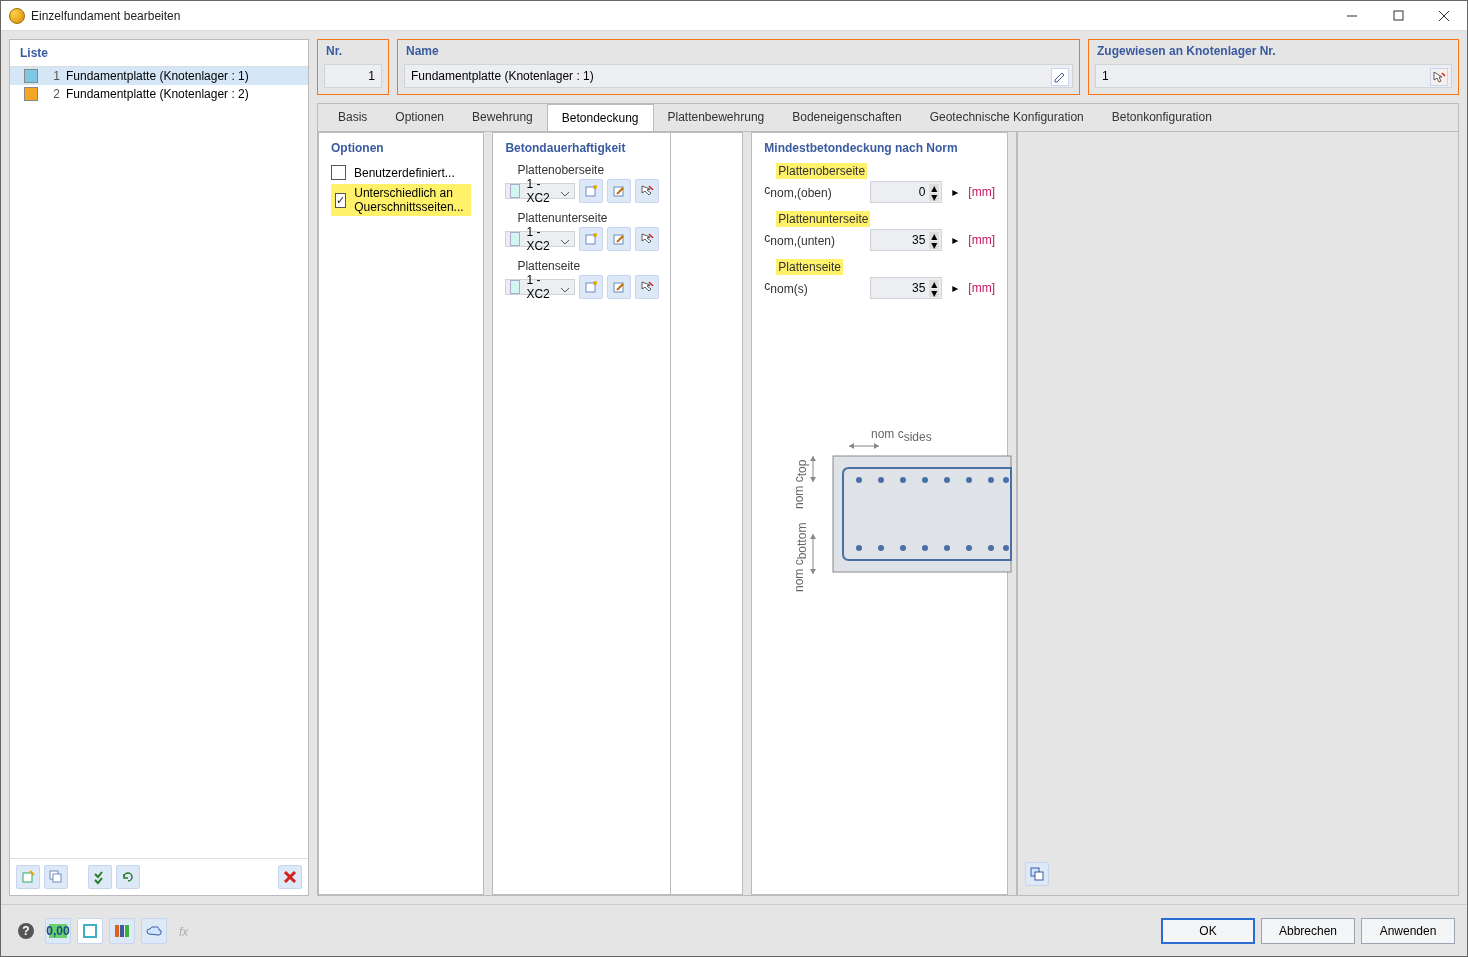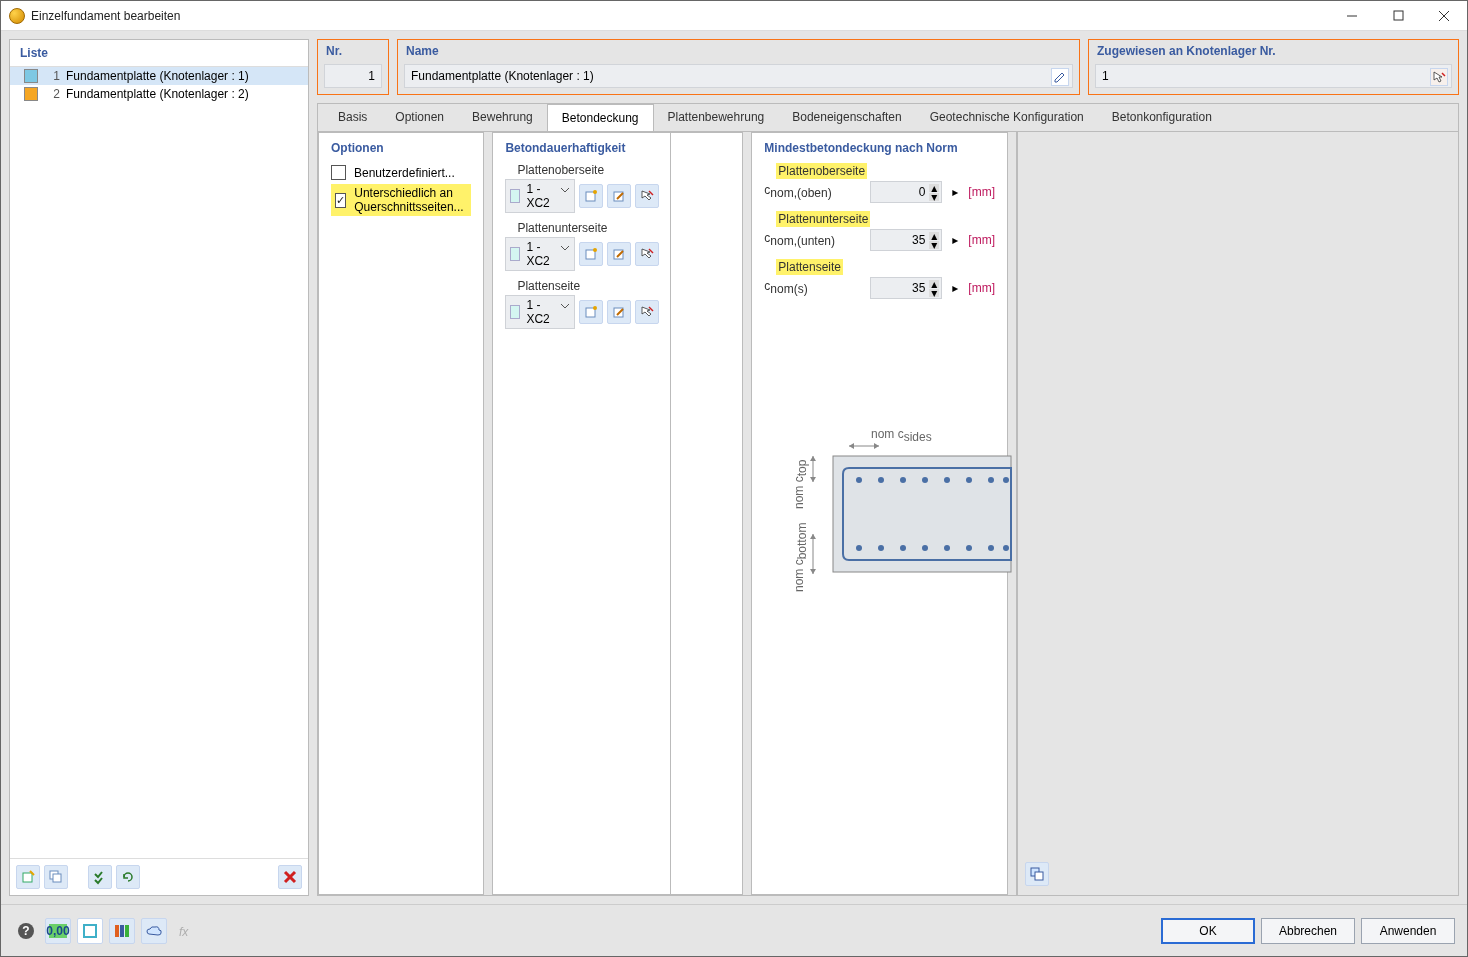--- a/index.html
+++ b/index.html
@@ -47,21 +47,21 @@
   .col3 { flex:1; position:relative; }
   .card { background:#fff; border:1px solid #bbb; padding:8px 12px; }
   .card.fill { flex:1; }
   .card-title { font-weight:600; color:#3a5ba0; margin-bottom:8px; }
   .chk-row { display:flex; align-items:center; gap:8px; padding:2px 0; }
   .chk { width:15px; height:15px; border:1px solid #555; display:flex; align-items:center; justify-content:center; background:#fff; }
   .chk.on::after { content:"✓"; font-size:11px; line-height:1; color:#222; }
   .hl { background:#fff26a; display:inline-block; padding:1px 2px; }
   .sub-label { color:#333; margin:4px 0 2px 12px; }
   .combo-row { display:flex; align-items:center; gap:4px; margin-bottom:8px; }
-  .combo { flex:1; height:34px; background:#eceef1; border:1px solid #cfd2d7; display:flex; align-items:center; padding:0 20px 0 4px; position:relative; }
+  .combo { flex:1; height:16px; background:#eceef1; border:1px solid #cfd2d7; display:flex; align-items:center; padding:0 20px 0 4px; position:relative; }
   .combo .sw { width:14px; height:14px; border:1px solid #aac; background:#d4f6f1; margin-right:6px; }
   .combo .dd { position:absolute; right:4px; top:5px; }
   .mini-btn { width:24px; height:24px; border:1px solid #c7d6ee; background:#dde9f7; display:flex; align-items:center; justify-content:center; border-radius:2px; }
   .val-row { display:flex; align-items:center; gap:6px; margin-bottom:8px; }
   .val-label { width:100px; color:#333; }
   .val-label sub { font-size:12px; }
   .spin { width:72px; height:22px; background:#eceef1; border:1px solid #cfd2d7; display:flex; align-items:center; justify-content:flex-end; padding:0 16px 0 4px; position:relative; }
   .spin .updn { position:absolute; right:2px; top:2px; display:flex; flex-direction:column; gap:1px; }
   .spin .updn span { width:10px; height:8px; background:#ddd; display:flex; align-items:center; justify-content:center; }
   .step-next { width:14px; display:flex; align-items:center; justify-content:center; }

